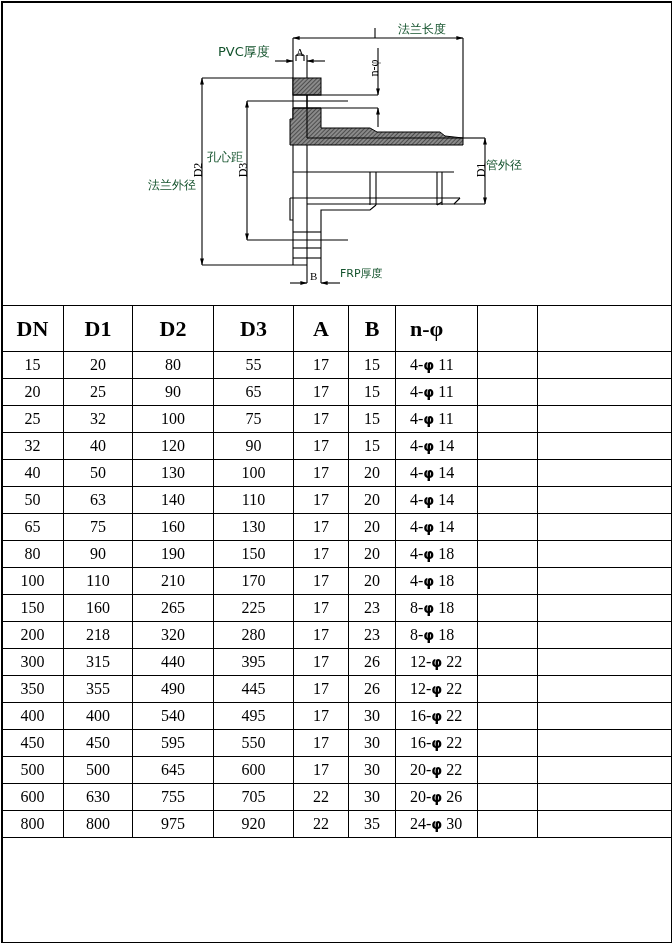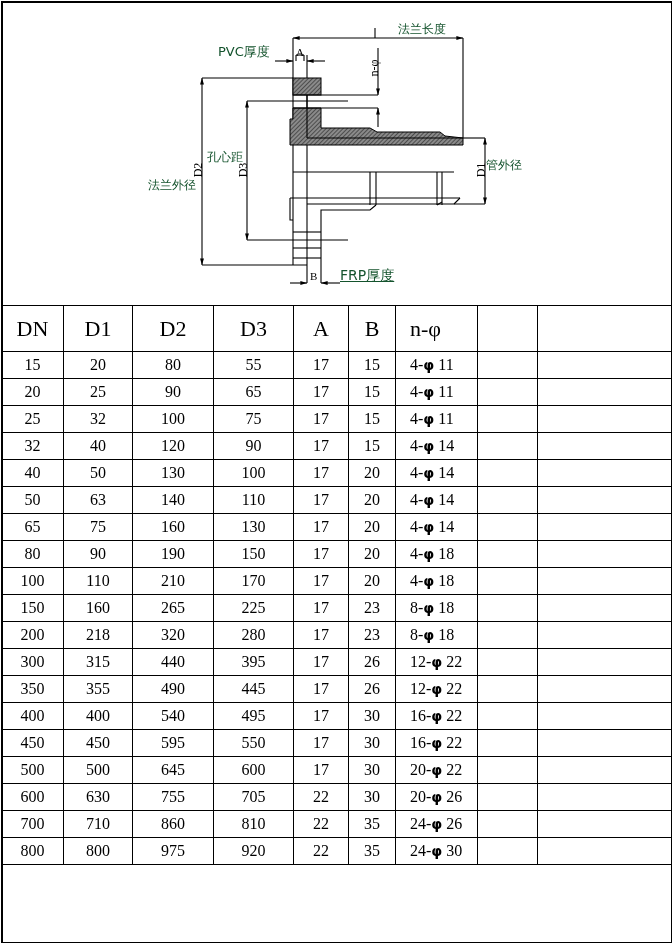--- a/index.html
+++ b/index.html
@@ -10,21 +10,21 @@
   .diagram { position: absolute; left: 0; top: 0; width: 672px; height: 305px; }
   .diagram svg { position: absolute; left: 0; top: 0; }
   .diagram .lbl { position: absolute; font-family: "DejaVu Sans", sans-serif; font-size: 12px;
                   color: #14532d; white-space: nowrap; line-height: 1; }
   .diagram .lbl-rot { position: absolute; font-family: "Liberation Serif", serif; font-size: 12px;
                       color: #000; transform: rotate(-90deg); transform-origin: center; line-height: 1; white-space: nowrap; }
   table.spec { position: absolute; left: 1px; top: 305px; border-collapse: collapse;
                table-layout: fixed; width: 670px; }
   table.spec td, table.spec th { border: 1.5px solid #000; padding: 0; text-align: center;
                vertical-align: middle; font-weight: normal; overflow: hidden; white-space: nowrap; }
-  table.spec th { height: 45px; font-size: 22px; font-family: "Liberation Serif", serif; }
+  table.spec th { height: 45px; font-size: 22px; font-family: "Liberation Serif", serif; font-weight: bold; }
   table.spec td { height: 26px; font-size: 16px; font-family: "Liberation Serif", serif; }
   .phi { font-weight: bold; font-family: "DejaVu Sans", sans-serif; font-size: 14px; }
   .hdr-nphi { text-align: left !important; padding-left: 14px !important; }
   .cell-nphi { text-align: left !important; padding-left: 14px !important; }
 </style>
 </head>
 <body>
 
 <div class="frame"></div>
 
@@ -110,21 +110,21 @@
   <span class="lbl" style="left:218px; top:45px; font-size:13px;">PVC厚度</span>
   <span class="lbl" style="left:296px; top:47px; font-family:'Liberation Serif',serif; font-size:11px; color:#000;">A</span>
   <span class="lbl-rot" style="left:366px; top:62px;">n-φ</span>
   <span class="lbl" style="left:207px; top:151px;">孔心距</span>
   <span class="lbl-rot" style="left:236px; top:164px;">D3</span>
   <span class="lbl" style="left:148px; top:179px;">法兰外径</span>
   <span class="lbl-rot" style="left:191px; top:164px;">D2</span>
   <span class="lbl-rot" style="left:474px; top:164px;">D1</span>
   <span class="lbl" style="left:486px; top:159px;">管外径</span>
   <span class="lbl" style="left:310px; top:271px; font-family:'Liberation Serif',serif; font-size:11px; color:#000;">B</span>
-  <span class="lbl" style="left:340px; top:268px; font-size:14px;text-decoration:underline;">FRP厚度</span>
+  <span class="lbl" style="left:340px; top:268px; font-size:11px;">FRP厚度</span>
 </div>
 
 <table class="spec">
   <colgroup>
     <col style="width:62px">
       <col style="width:69px">
       <col style="width:81px">
       <col style="width:80px">
     <col style="width:55px">
       <col style="width:47px">
@@ -346,31 +346,20 @@
     <td>630</td>
     <td>755</td>
     <td>705</td>
     <td>22</td>
     <td>30</td>
     <td class="cell-nphi"><span>20-</span><span class="phi">φ</span><span> 26</span></td>
     <td></td>
     <td></td>
   </tr>
 
-  <tr>
-    <td>700</td>
-    <td>710</td>
-    <td>860</td>
-    <td>810</td>
-    <td>22</td>
-    <td>35</td>
-    <td class="cell-nphi"><span>24-</span><span class="phi">φ</span><span> 26</span></td>
-    <td></td>
-    <td></td>
-  </tr>
 
   <tr>
     <td>800</td>
     <td>800</td>
     <td>975</td>
     <td>920</td>
     <td>22</td>
     <td>35</td>
     <td class="cell-nphi"><span>24-</span><span class="phi">φ</span><span> 30</span></td>
     <td></td>

